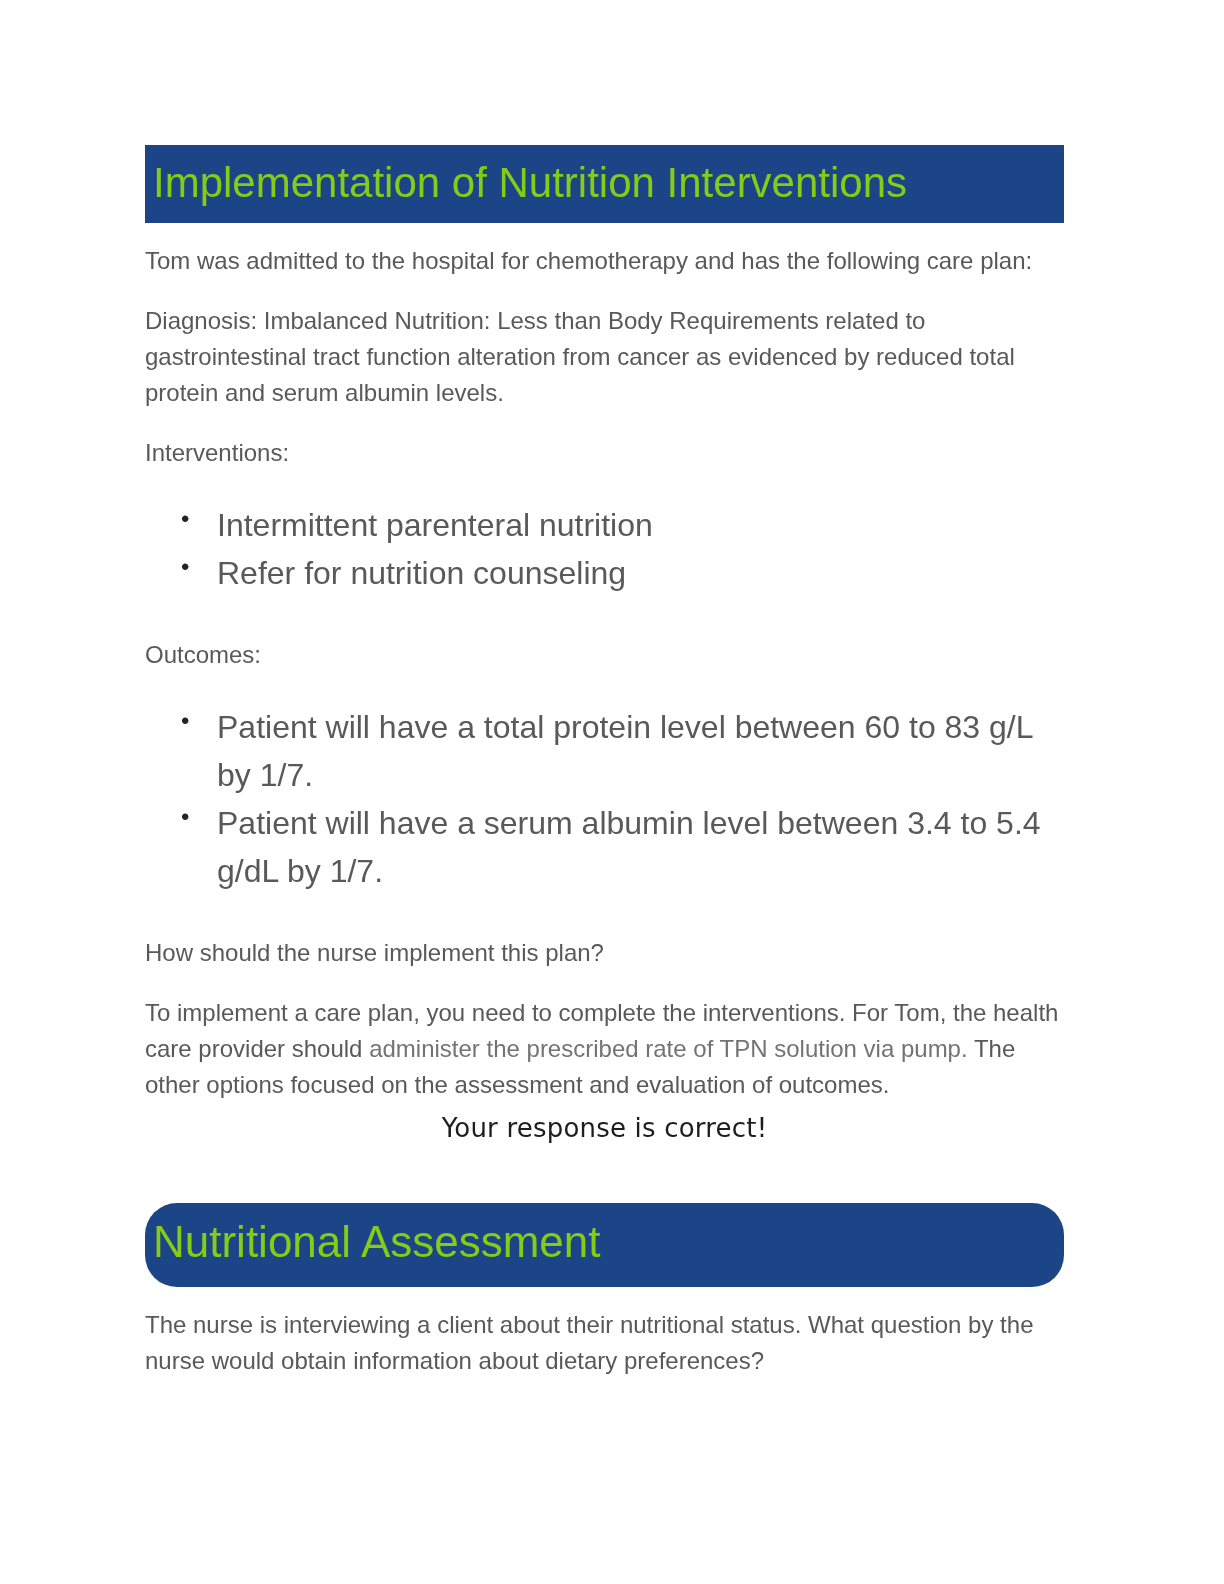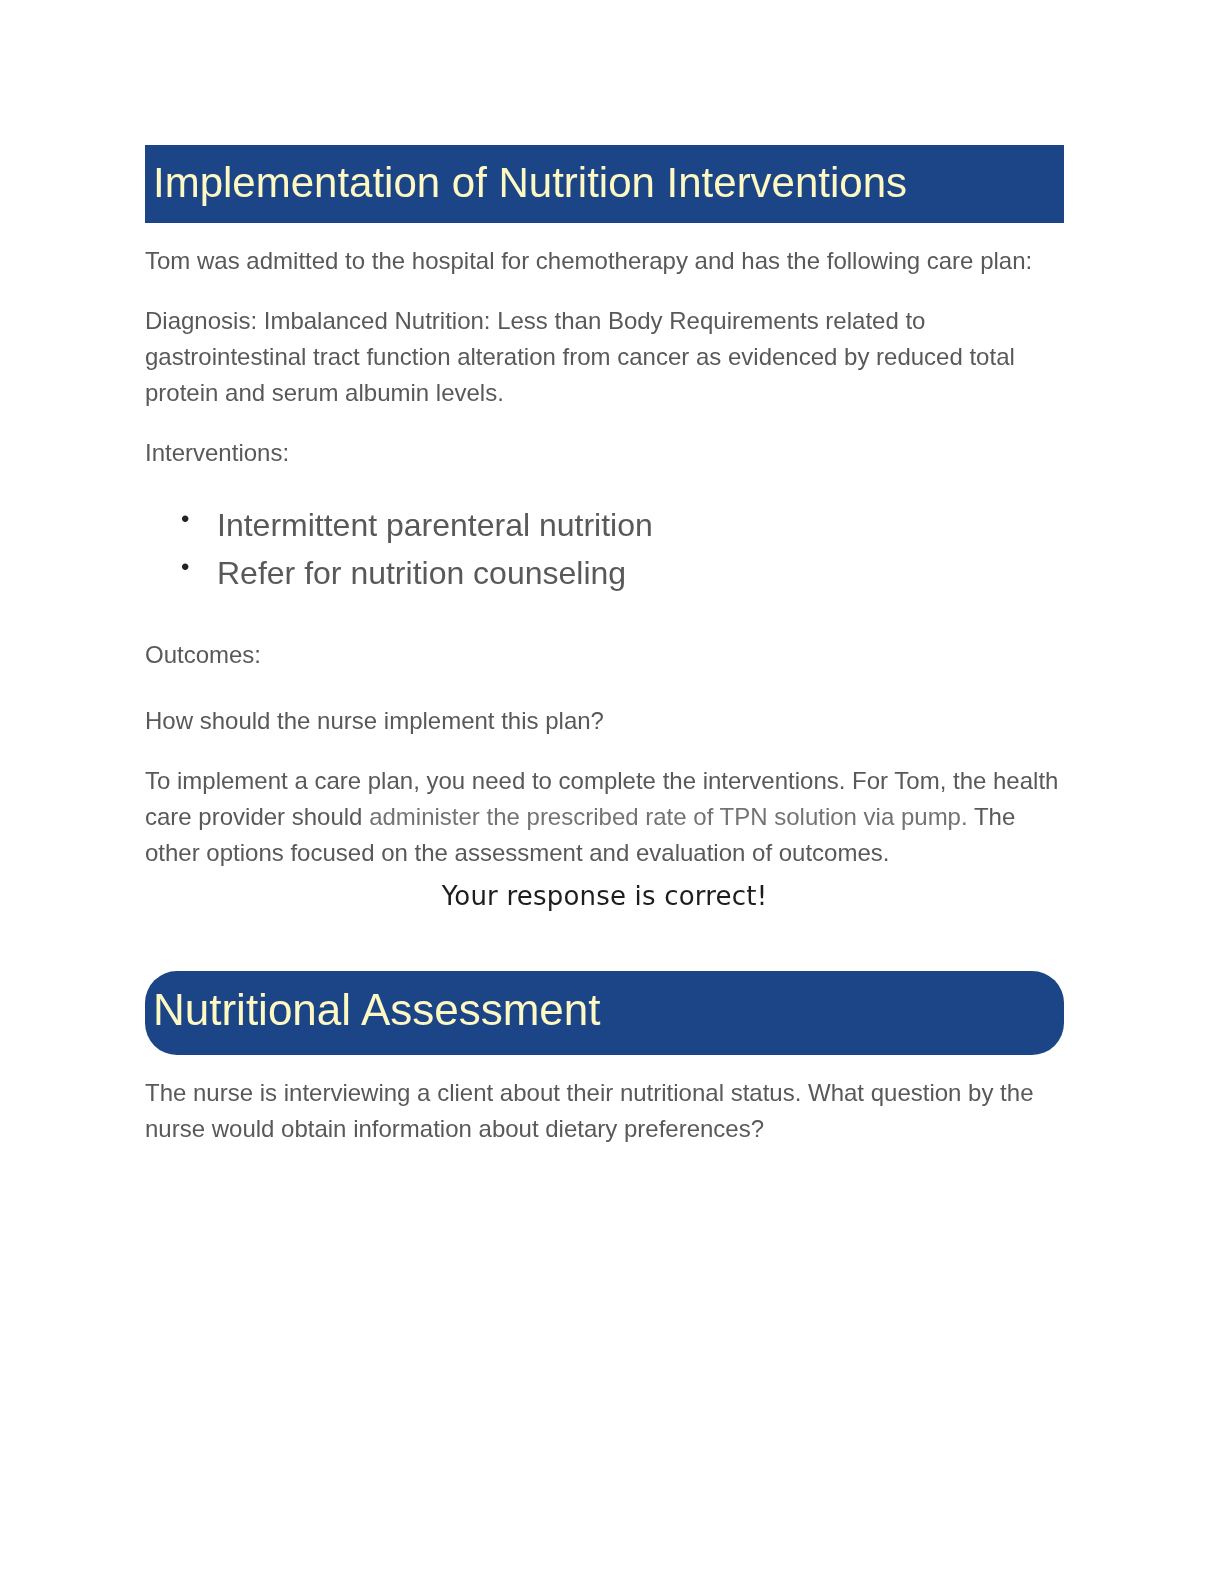--- a/index.html
+++ b/index.html
@@ -14,21 +14,21 @@
   }
   .page {
     position: absolute;
     top: 0; left: 0;
     width: 1224px;
     height: 1584px;
     padding: 145px 160px 60px 145px;
   }
   .banner {
     background: #1c4587;
-    color: #fef9c3;
+    color: #84cc16;
     font-size: 42px;
     line-height: 1.62;
     font-weight: 400;
     padding: 4px 10px 6px 8px;
     margin-bottom: 20px;
   }
   .banner.second {
     margin-top: 60px;
     font-size: 44px;
     line-height: 1.5;
@@ -89,20 +89,24 @@
 
   <p class="label-para">Interventions:</p>
 
   <ul class="doc-list">
     <li>Intermittent parenteral nutrition</li>
     <li>Refer for nutrition counseling</li>
   </ul>
 
   <p class="label-para">Outcomes:</p>
 
+  <ul class="doc-list">
+    <li>Patient will have a total protein level between 60 to 83 g/L by 1/7.</li>
+    <li>Patient will have a serum albumin level between 3.4 to 5.4 g/dL by 1/7.</li>
+  </ul>
 
   <p class="para">How should the nurse implement this plan?</p>
 
   <p class="para answer"><span>To implement a care plan, you need to complete the interventions. For Tom, the health care provider should </span><span class="red-text">administer the prescribed rate of TPN solution via pump.</span><span> The other options focused on the assessment and evaluation of outcomes.</span></p>
 
   <div class="feedback">Your response is correct!</div>
 
   <div class="banner second">Nutritional Assessment</div>
 
   <p class="para">The nurse is interviewing a client about their nutritional status. What question by the nurse would obtain information about dietary preferences?</p>

